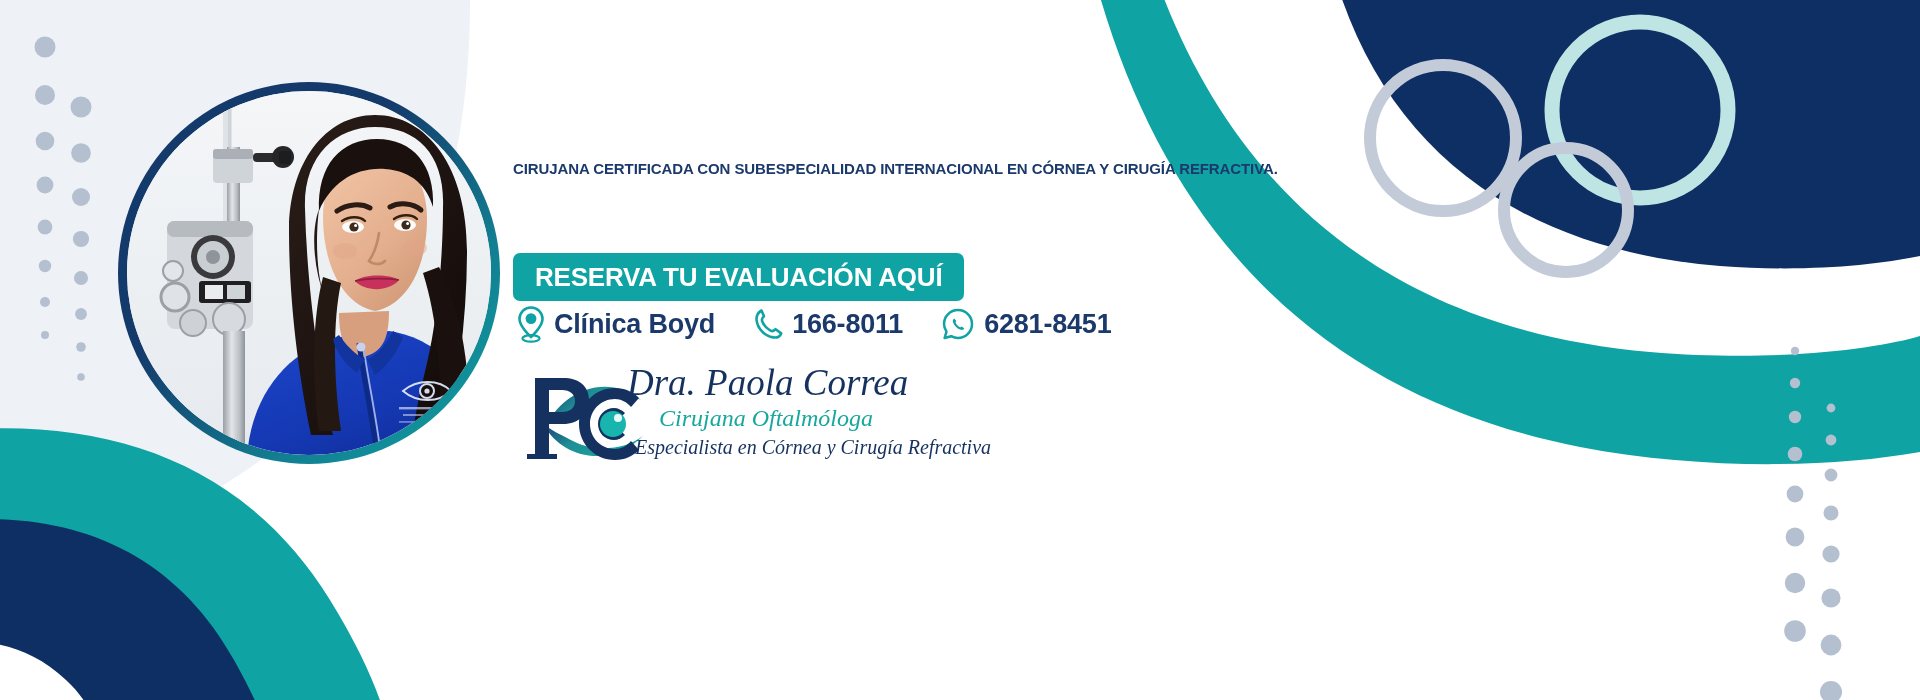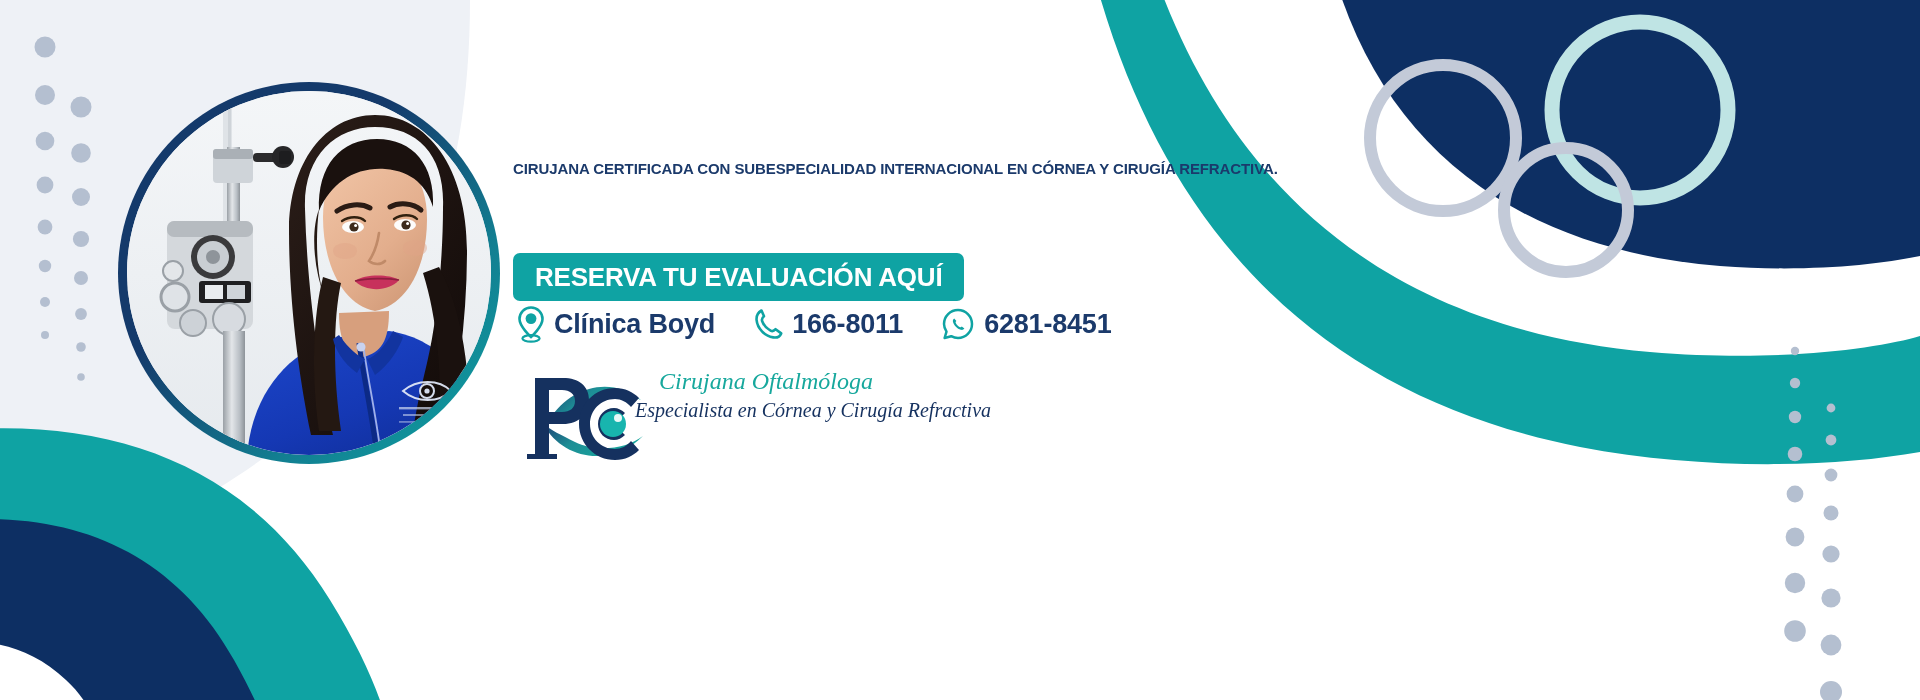--- a/index.html
+++ b/index.html
@@ -375,19 +375,20 @@
         <path d="M95,46 C86,46 79,53 79,62 C79,71 86,78 95,78
                  C99,78 103,76 106,73 L100,67 C98,69 97,70 95,70
                  C90,70 87,66 87,62 C87,58 90,54 95,54 C97,54 98,55 100,57 L106,51
                  C103,48 99,46 95,46 Z" fill="#15315f"></path>
 
         <circle cx="94" cy="62" r="13" fill="#18b5ae"></circle>
         <circle cx="99" cy="56" r="4" fill="#ffffff" opacity="0.9"></circle>
       </svg>
 
       <div class="logo-words">
+        <div class="lw-name">Dra. Paola Correa</div>
         <div class="lw-role">Cirujana Oftalmóloga</div>
         <div class="lw-spec">Especialista en Córnea y Cirugía Refractiva</div>
       </div>
     </div>
 
   </div>
 </div>
 
 </body></html>

